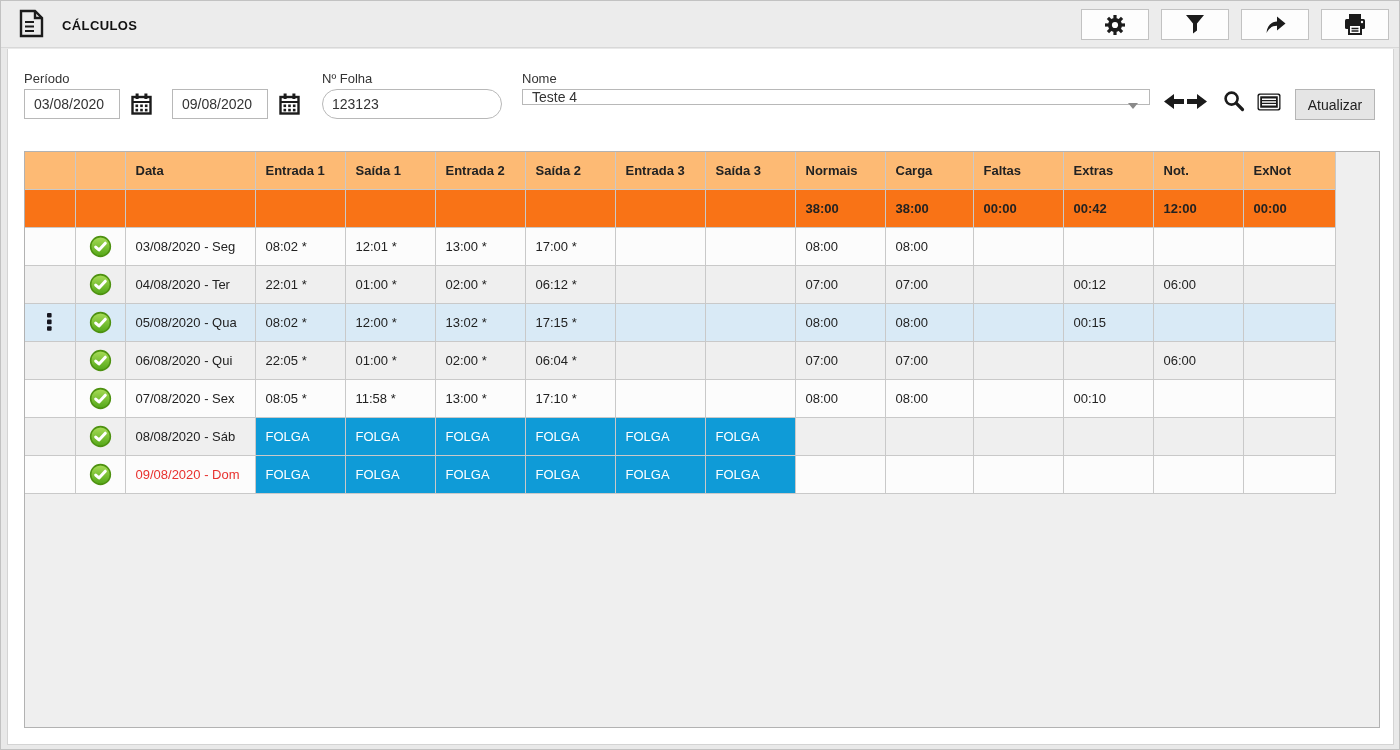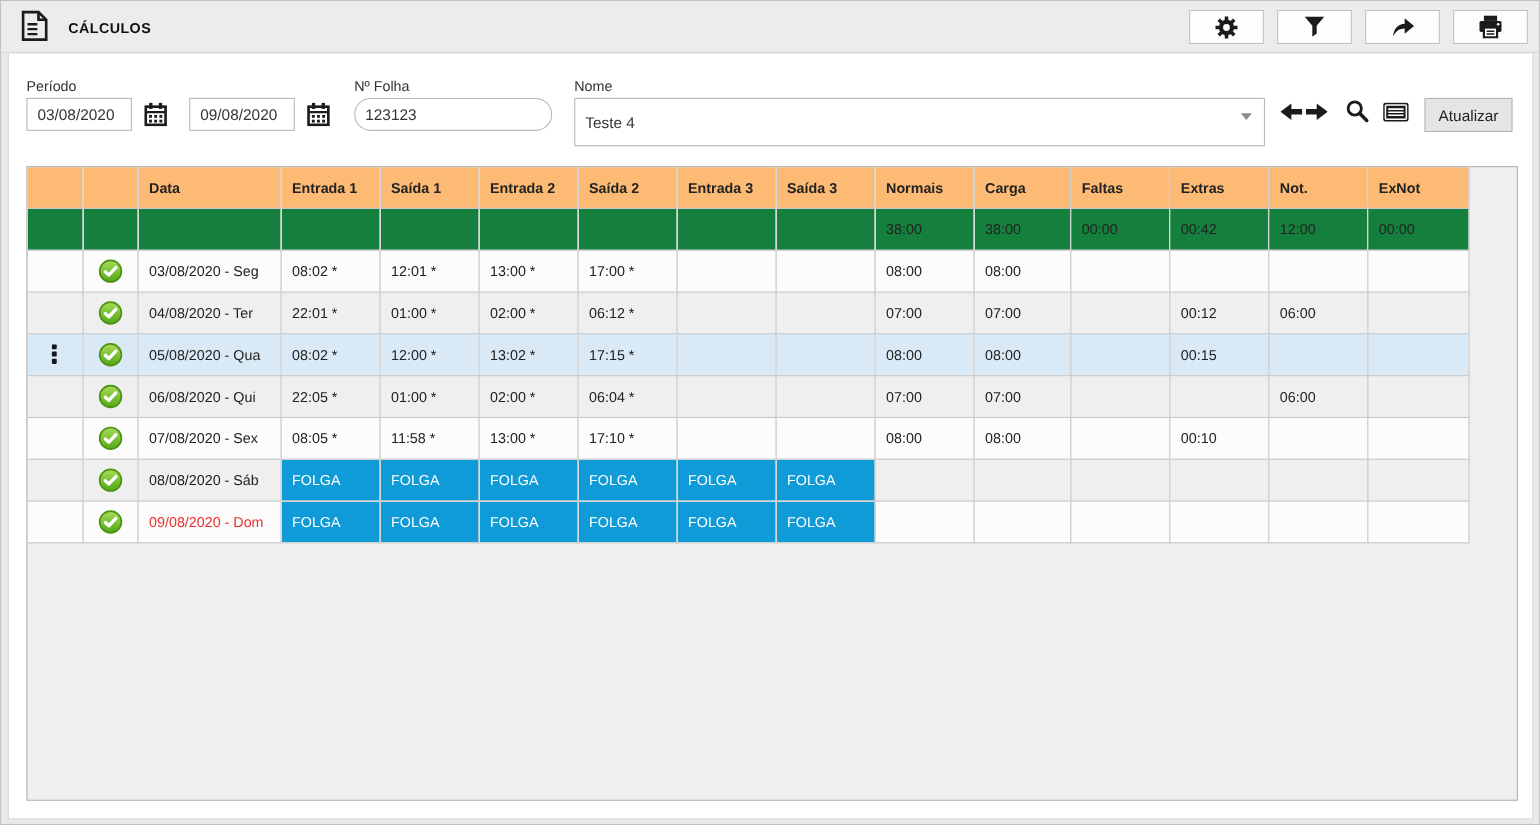--- a/index.html
+++ b/index.html
@@ -32,21 +32,21 @@
     position:absolute; left:6px; top:48px; width:1387px; height:696px;
     background:#ffffff; border:1px solid #d4d4d4; border-top:none;
   }
   .field-label { position:absolute; font-size:13px; color:#333; }
   .txt-input {
     position:absolute; height:30px; border:1px solid #b8b8b8; background:#fff;
     font-family:"Liberation Sans", sans-serif; font-size:14px; color:#333; padding:12px 9px;
   }
   .cal-icon { position:absolute; cursor:pointer; }
   .select-box {
-    position:absolute; height:44px; border:1px solid #b8b8b8; background:#fff;
+    position:absolute; height:16px; border:1px solid #b8b8b8; background:#fff;
     font-size:14px; color:#333; display:flex; align-items:center; padding:0 9px; cursor:pointer;
   }
   .select-box .chev { position:absolute; right:11px; top:13px; width:0; height:0;
     border-left:5px solid transparent; border-right:5px solid transparent; border-top:6px solid #8a8a8a; }
   .toolbtn { position:absolute; cursor:pointer; display:flex; align-items:center; justify-content:center; }
   .btn-atualizar {
     position:absolute; left:1287px; top:40px; width:80px; height:31px;
     background:#e5e5e5; border:1px solid #b5b5b5; font-family:"Liberation Sans", sans-serif;
     font-size:14px; color:#222; cursor:pointer;
   }
@@ -55,21 +55,21 @@
   .grid {
     position:absolute; left:16px; top:102px; width:1356px; height:577px;
     background:#efefef; border:1px solid #b2b2b2; overflow:hidden;
   }
   table { border-collapse:collapse; table-layout:fixed; width:1310px; }
   th, td {
     border-right:1px solid #c9c9c9; border-bottom:1px solid #c9c9c9;
     font-size:13px; text-align:left; padding:0 0 0 10px; overflow:hidden; white-space:nowrap;
   }
   thead th { height:37px; background:#fdba74; font-weight:bold; color:#222; }
-  tr.totals-row td { height:38px; background:#15803d; font-weight:normal; }
+  tr.totals-row td { height:38px; background:#f97316; font-weight:bold; }
   tbody tr.data-row td { height:38px; }
   tr.odd td  { background:#fcfcfc; }
   tr.even td { background:#efefef; }
   tr.selected td { background:var(--color-selected-row); }
   td.folga { background:var(--color-folga) !important; color:#fff; }
   td.sunday { color:var(--color-sunday); }
   td.cell-icon { padding:0; text-align:center; }
   td.cell-icon svg { display:block; margin:0 auto; }
 </style>
 </head>

